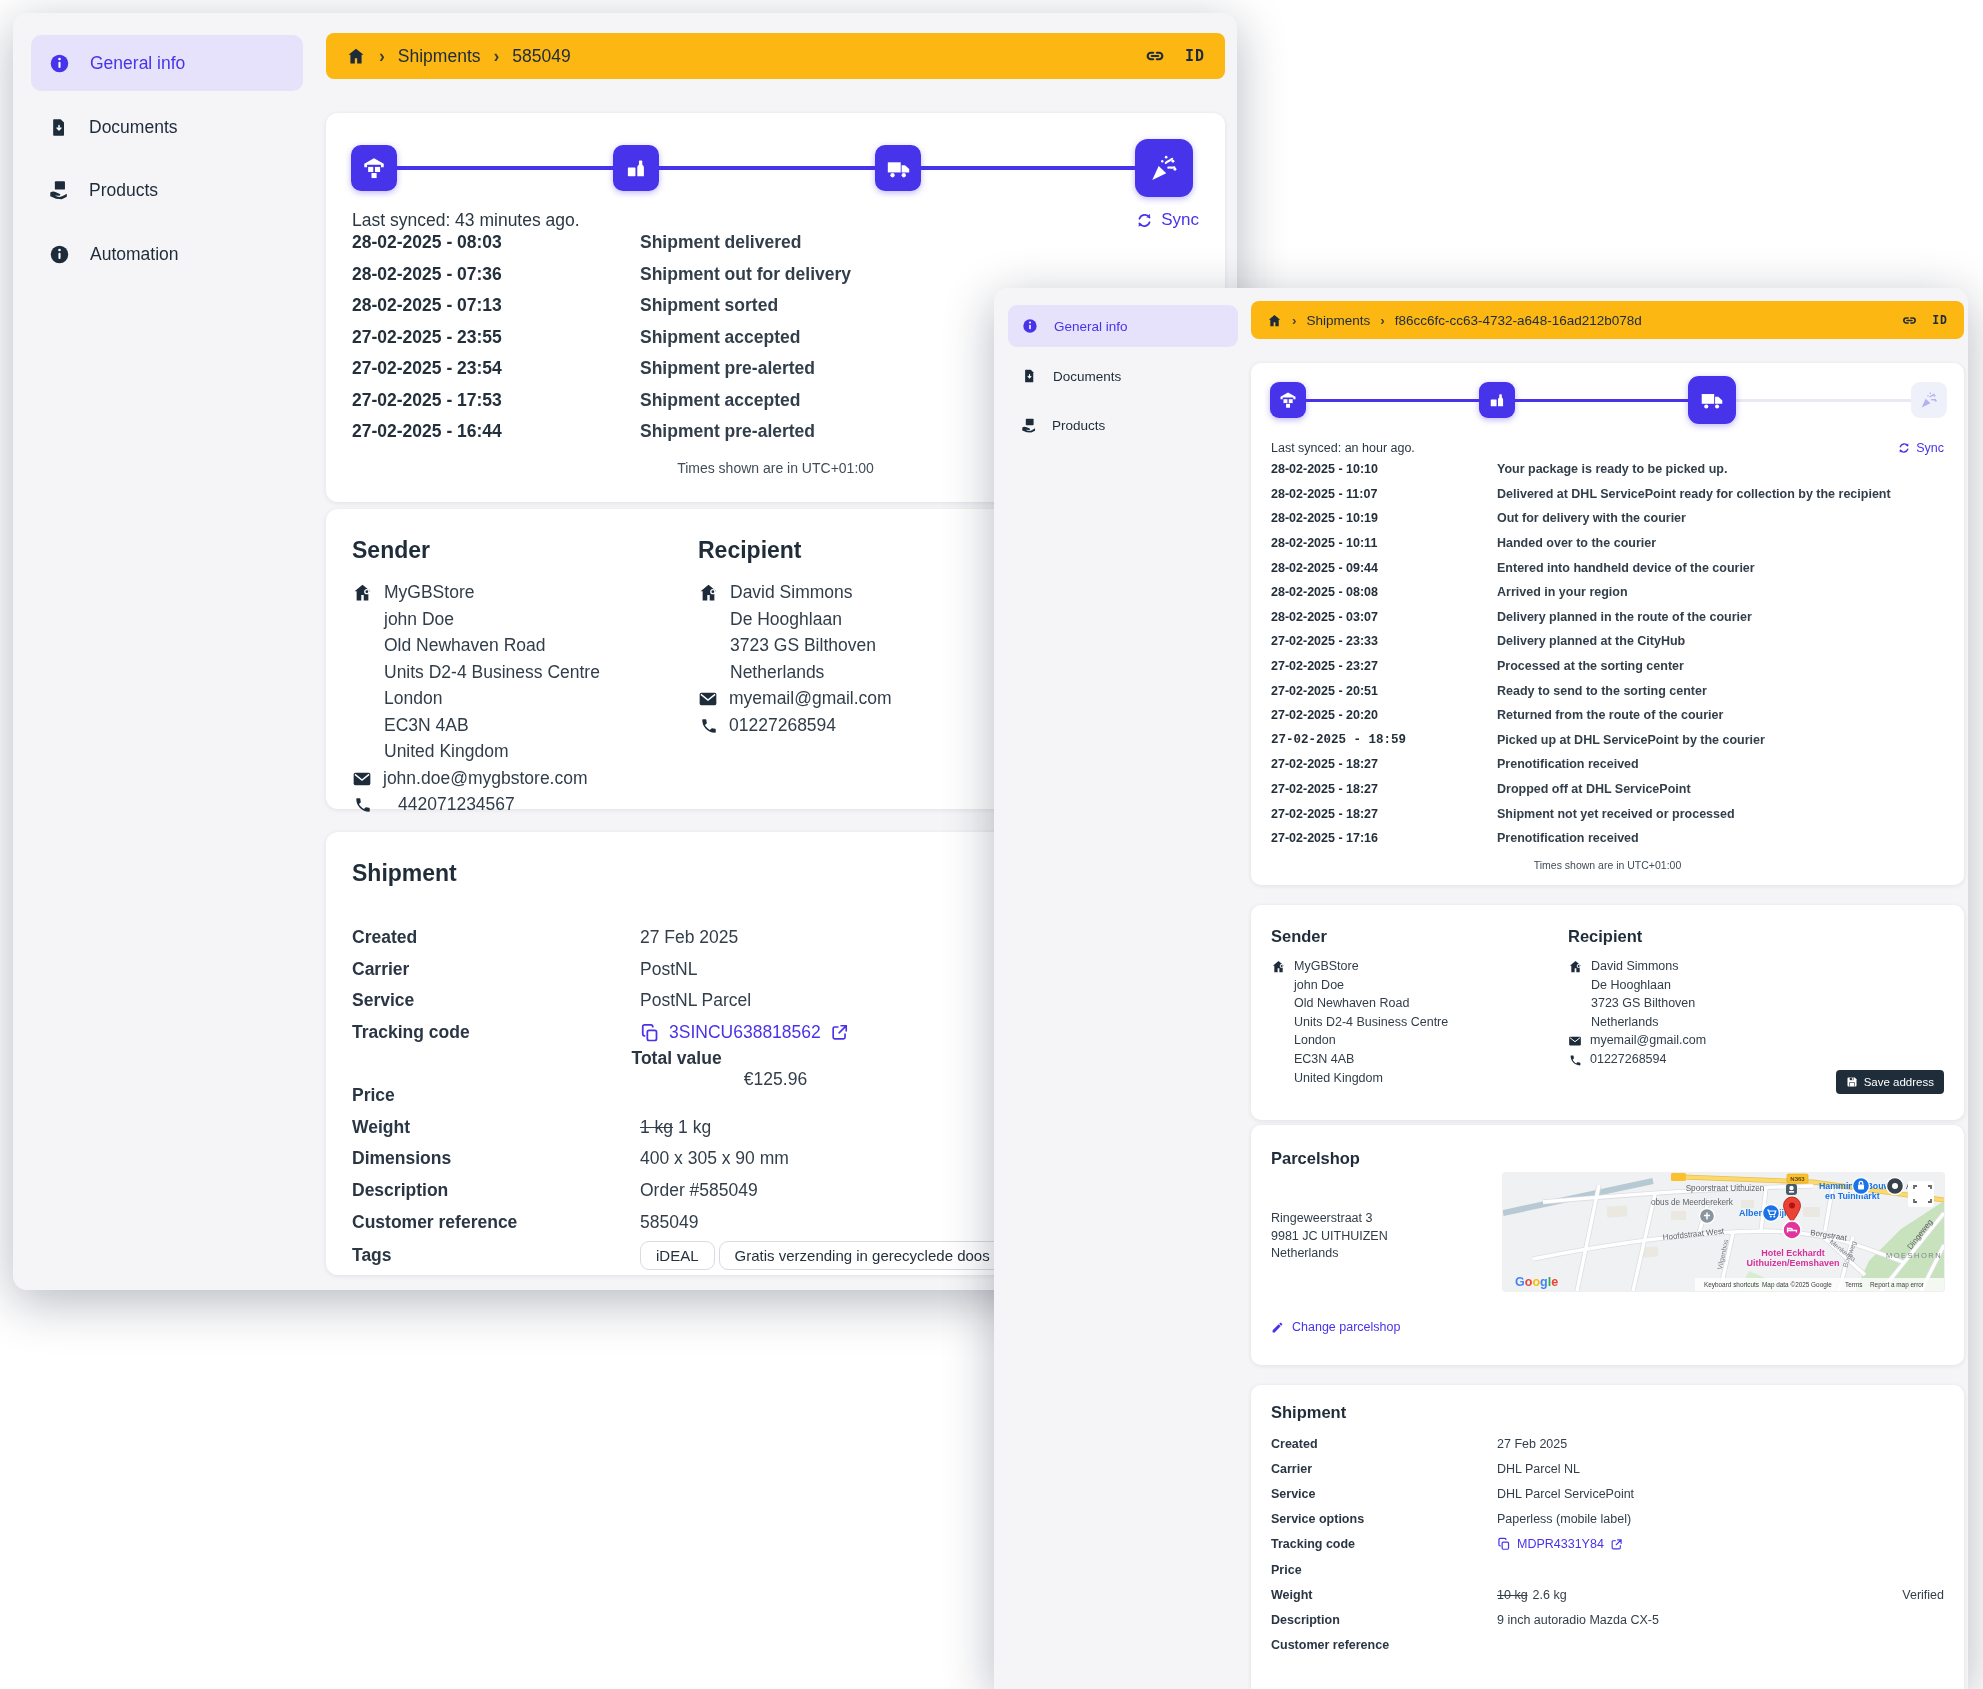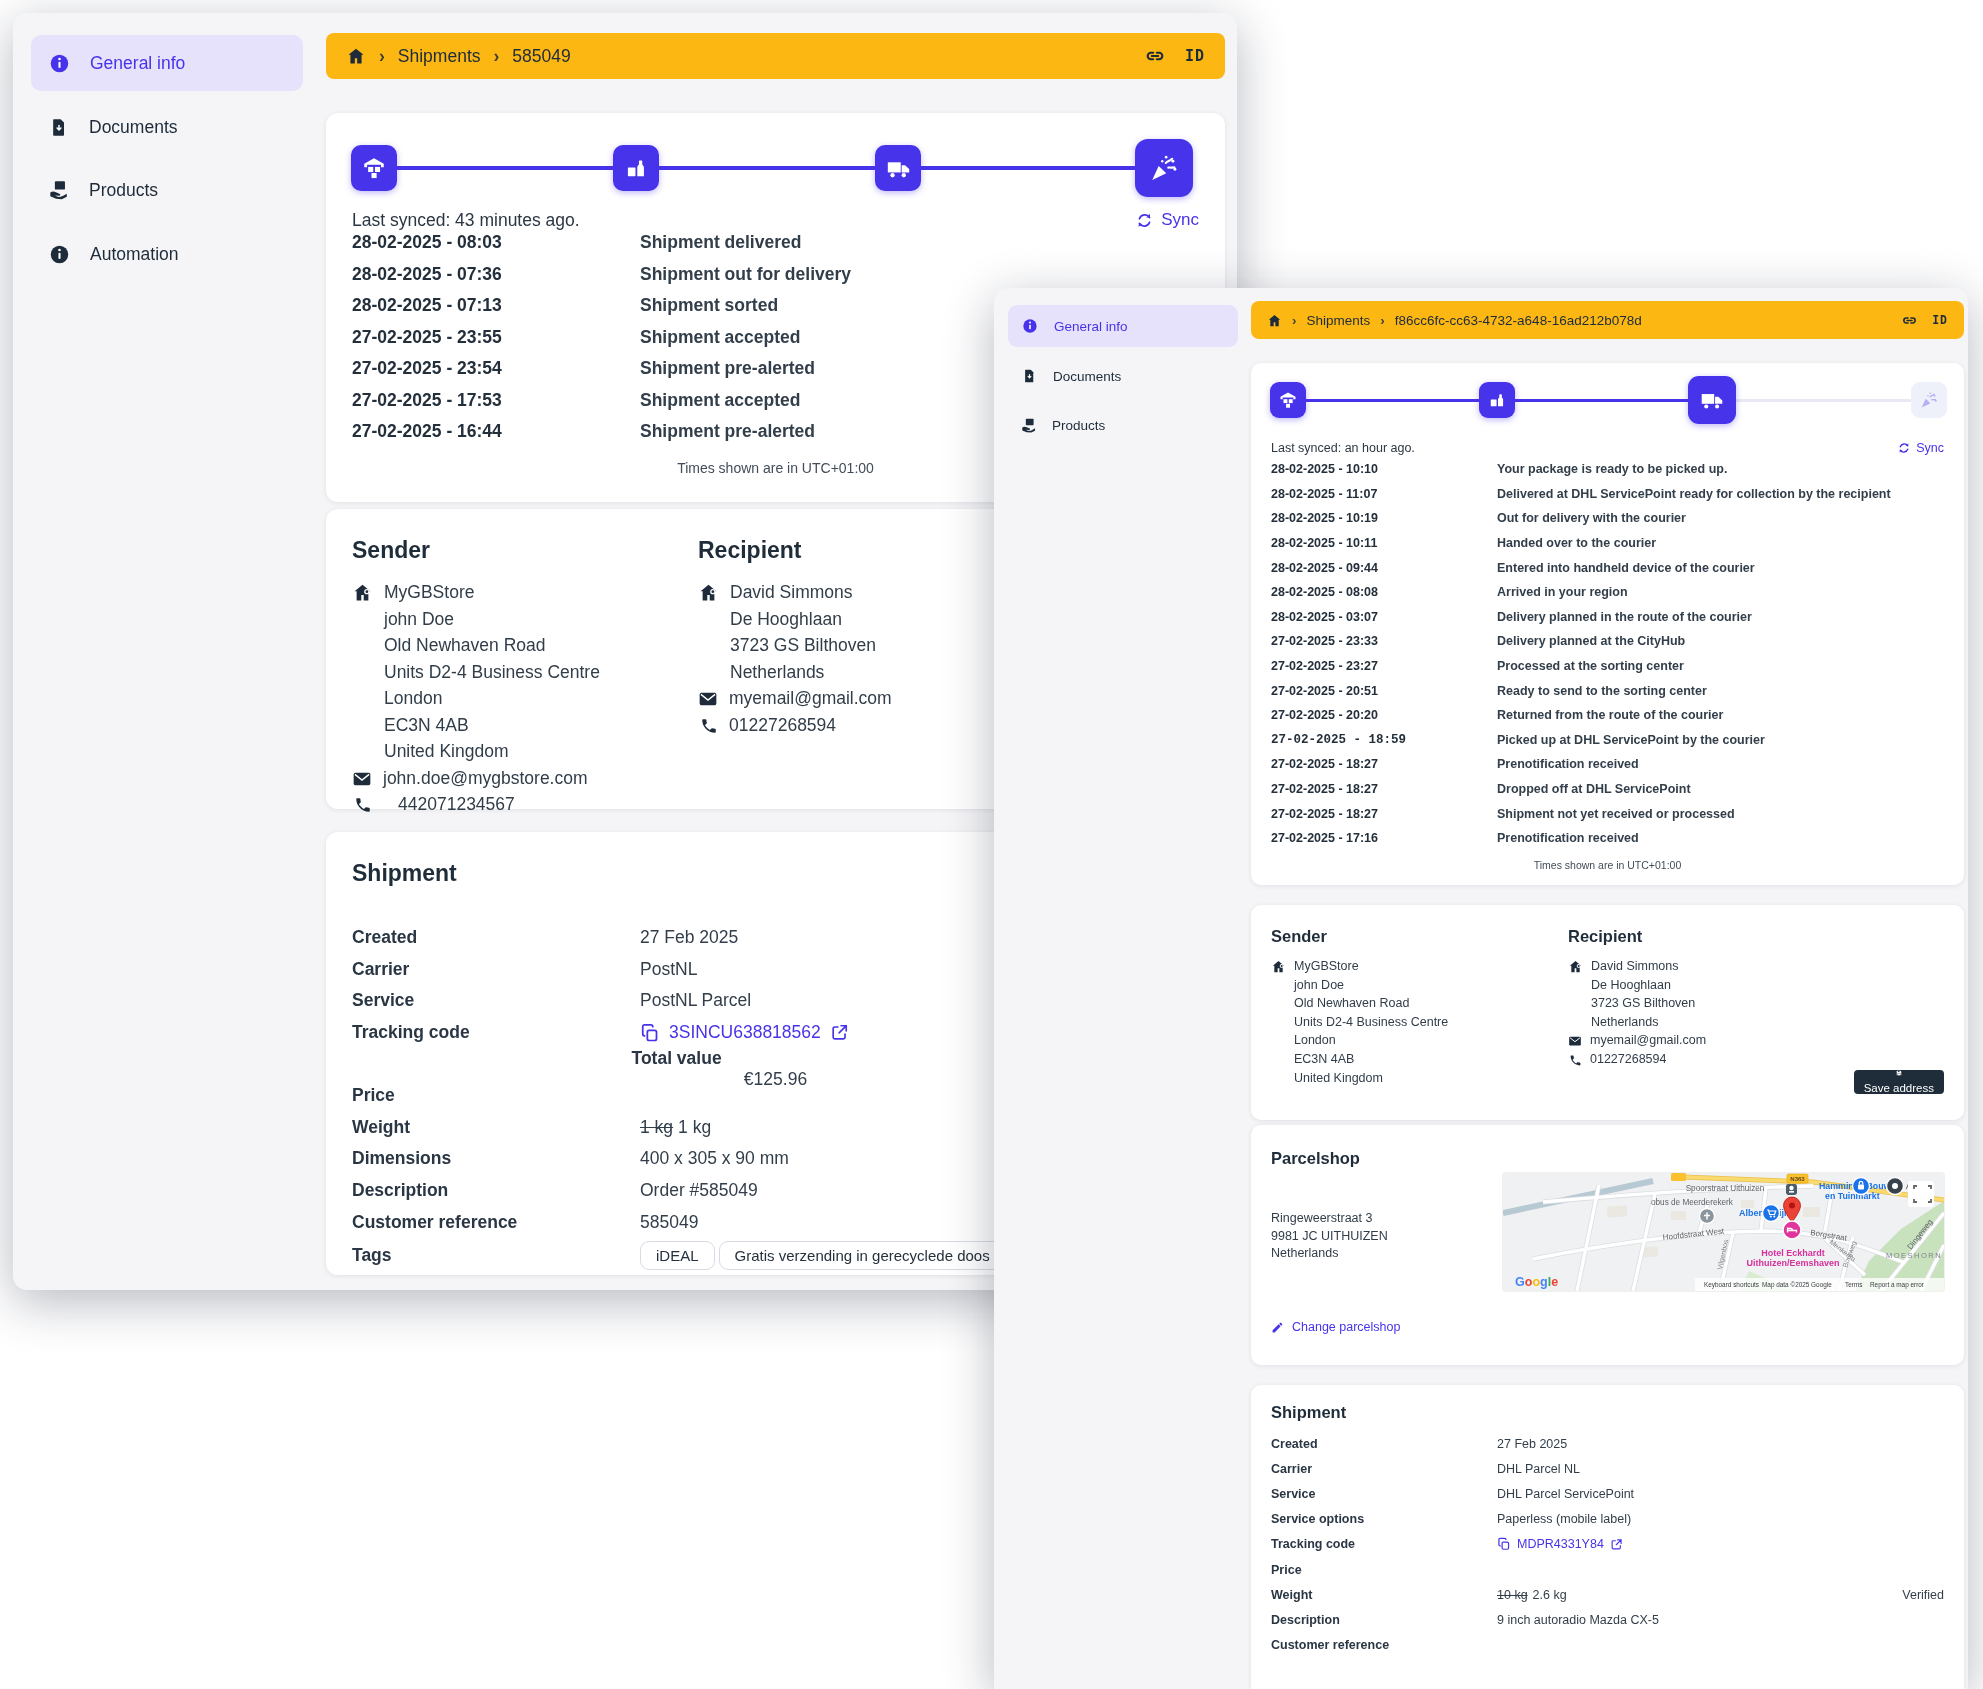--- a/index.html
+++ b/index.html
@@ -31,21 +31,21 @@
   .tznote{position:absolute;left:0;right:0;text-align:center;color:#414c58;}
   .h1{font-weight:700;color:#1f2c39;}
   .addr-line{color:#313d49;}
   .addr-iconrow{display:flex;align-items:flex-start;color:#313d49;}
   .srow{position:absolute;display:flex;align-items:center;}
   .slabel{font-weight:700;color:var(--label);flex:none;}
   .sval{color:#323e4a;}
   .strike{text-decoration:line-through;margin-right:5px;}
   .tracklink{color:var(--accent);display:flex;align-items:center;cursor:pointer;}
   .pillstag{display:inline-flex;align-items:center;border:1.5px solid #d7dce3;border-radius:9px;background:#fff;color:#25313d;}
-  .savebtn{position:absolute;background:var(--save-bg);color:#fff;border-radius:4px;display:flex;align-items:center;gap:6px;cursor:pointer;flex-direction:column;}
+  .savebtn{position:absolute;background:var(--save-bg);color:#fff;border-radius:4px;display:flex;align-items:center;gap:6px;cursor:pointer;}
   .linkaction{display:flex;align-items:center;gap:8px;color:var(--accent);font-weight:500;cursor:pointer;}
   .ver{color:#323e4a;}
   svg{display:block;}
   text{font-family:"Liberation Sans",sans-serif;}
 </style>
 </head>
 <body>
 
 <div class="win" style="left:13px;top:13px;width:1224px;height:1277px;">
 

